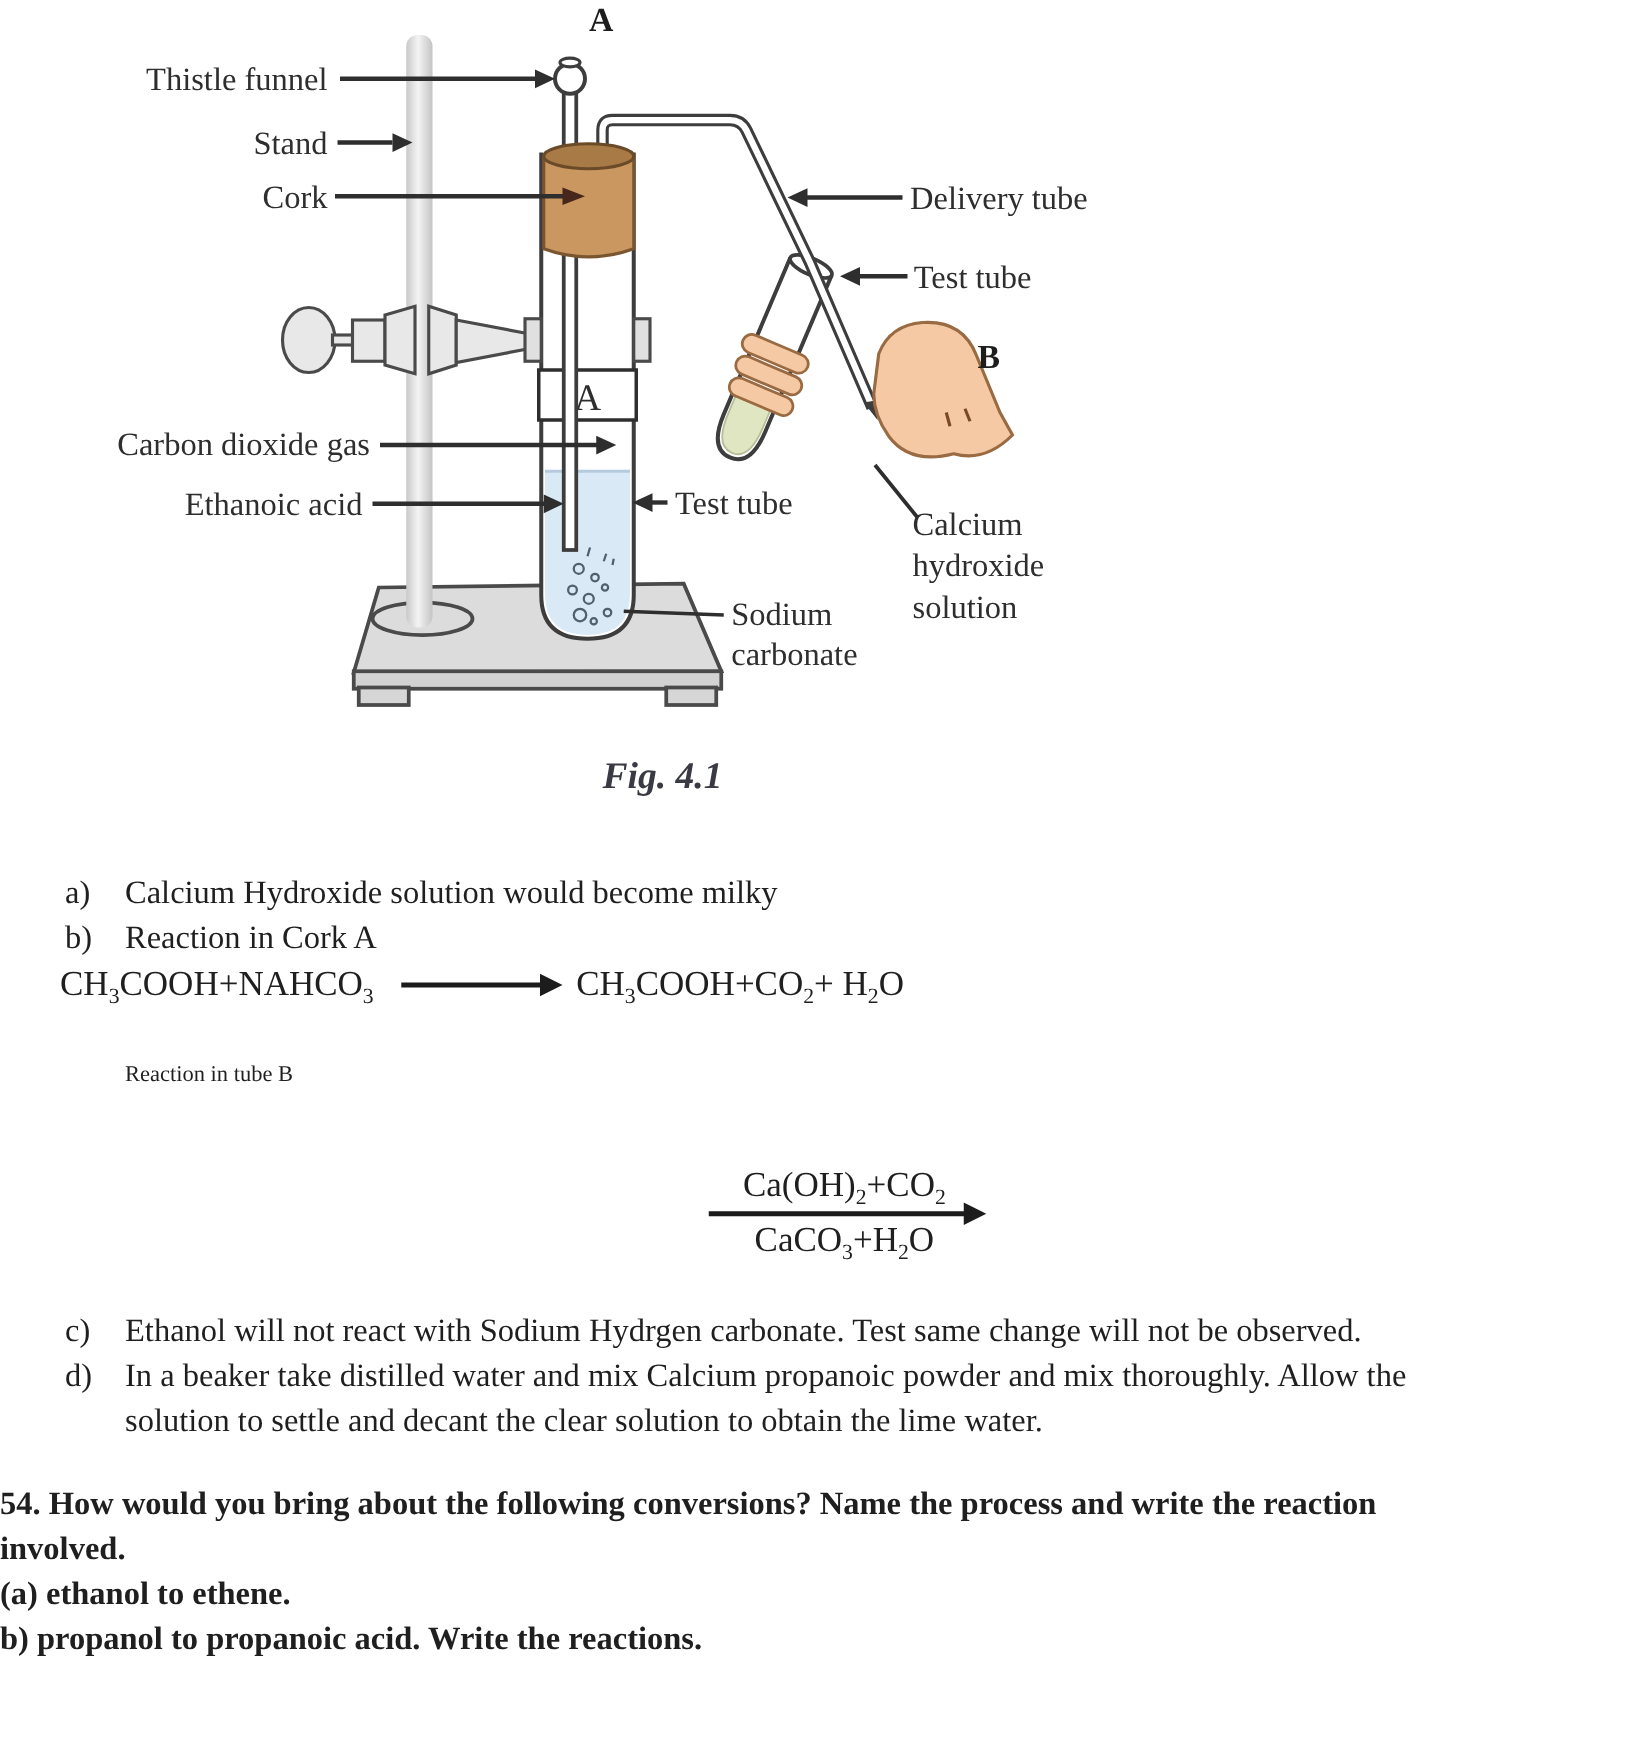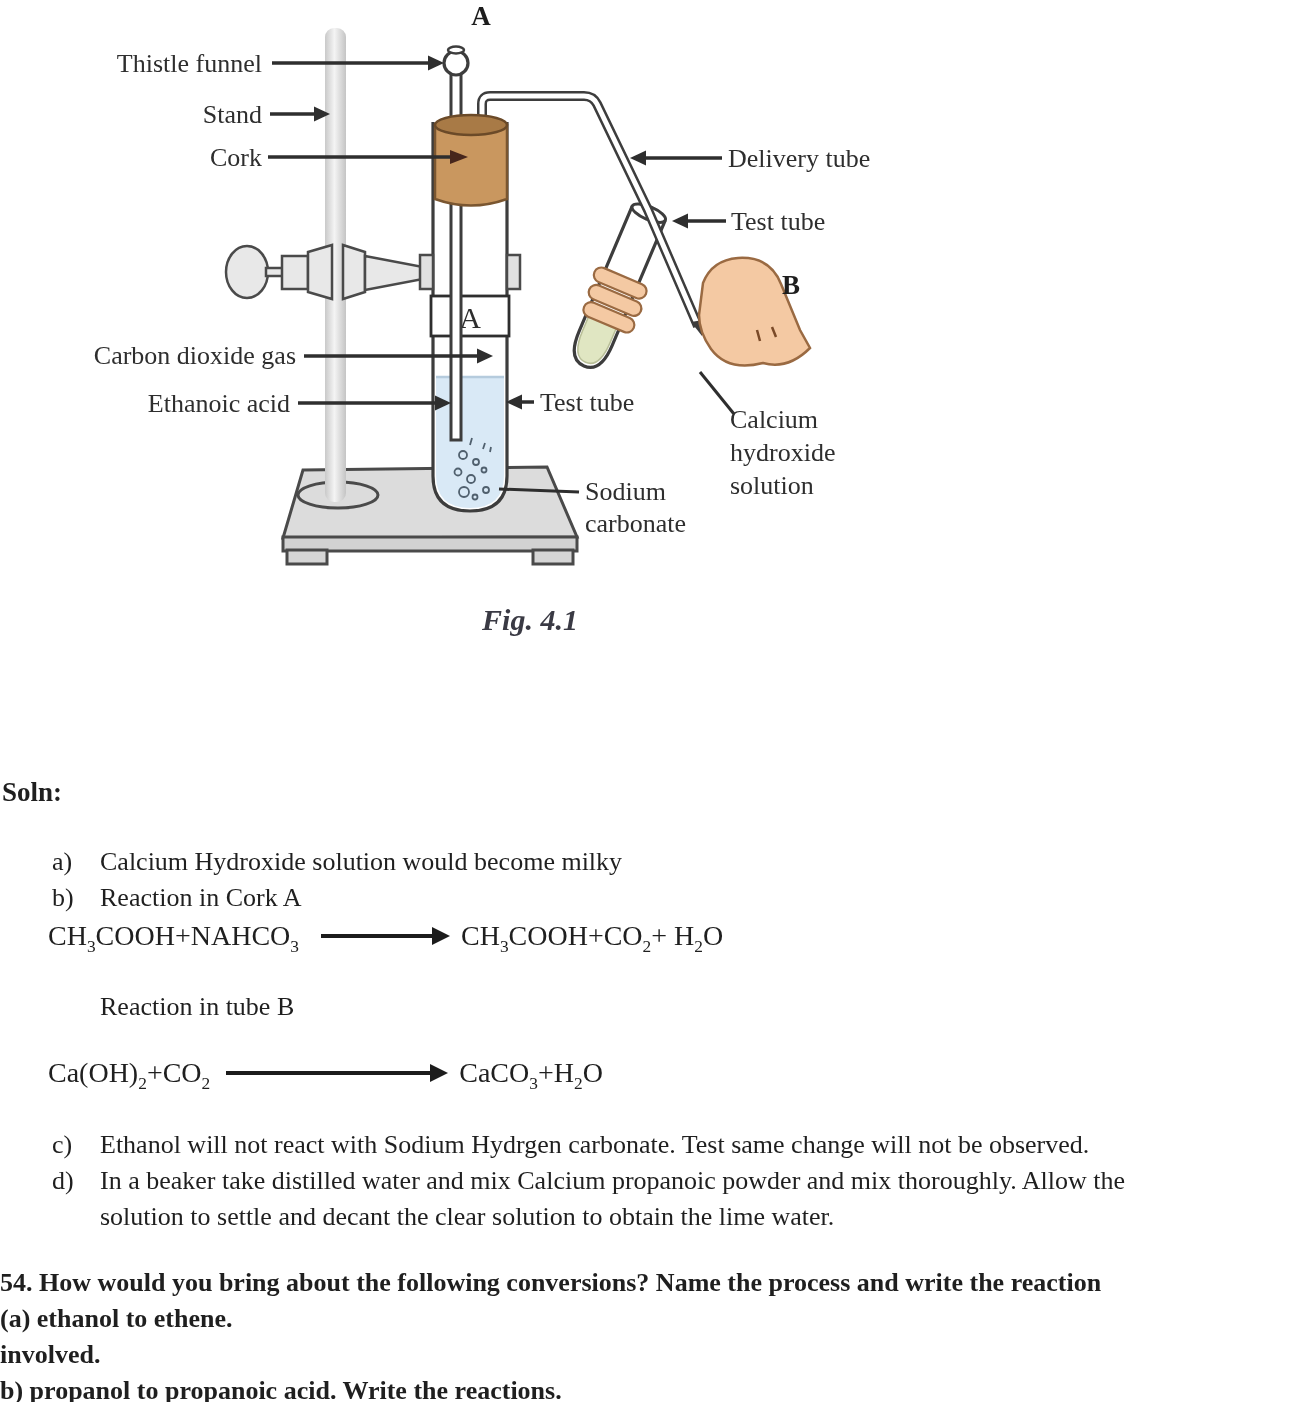--- a/index.html
+++ b/index.html
@@ -50,22 +50,22 @@
     position:absolute;
     right:-17px;
     top:-7.5px;
     width:0;height:0;
     border-left:18px solid #1c1c1c;
     border-top:9px solid transparent;
     border-bottom:9px solid transparent;
   }
   .arrow-a{width:112px;margin:0 28px 0 22px;}
   .arrow-b{width:205px;margin:0 28px 0 16px;}
-  .rxn-b-h{margin:33px 0 0 100px;font-size:26px;line-height:36px;}
-  .formula-b{margin-top:28px;}
+  .rxn-b-h{margin:33px 0 0 100px;font-size:18px;line-height:36px;}
+  .formula-b{margin-top:52px;flex-direction:column;}
   .question{margin-top:30px;font-size:26px;font-weight:bold;line-height:36px;}
   .question div{min-height:36px;}
 </style>
 </head>
 <body>
 
 <div class="page">
 
   <div class="figure-wrap">
     <svg width="1303" height="660" viewBox="0 0 1303 660">
@@ -186,21 +186,20 @@
       <text x="730" y="428" class="svg-label">Calcium</text>
       <text x="730" y="461" class="svg-label">hydroxide</text>
       <text x="730" y="494" class="svg-label">solution</text>
       <text x="585" y="500" class="svg-label">Sodium</text>
       <text x="585" y="532" class="svg-label">carbonate</text>
       <text x="530" y="630" text-anchor="middle" class="caption">Fig. 4.1</text>
     </svg>
   </div>
 
   <div class="soln">
-    <div class="soln-h">Soln:</div>
 
     <div class="item mt-a">
       <span class="marker">a)</span>
       <span>Calcium Hydroxide solution would become milky</span>
     </div>
 
     <div class="item">
       <span class="marker">b)</span>
       <span>Reaction in Cork A</span>
     </div>
@@ -225,19 +224,19 @@
     </div>
 
     <div class="item">
       <span class="marker">d)</span>
       <span>In a beaker take distilled water and mix Calcium propanoic powder and mix thoroughly. Allow the</span><br>
       <span>solution to settle and decant the clear  solution to obtain the lime water.</span>
     </div>
 
     <div class="question">
       <div>54. How would you bring about the following conversions? Name the process and write the reaction</div>
+      <div>involved.</div>
       <div>(a) ethanol to ethene.</div>
-      <div>involved.</div>
       <div>b) propanol to propanoic acid. Write the reactions.</div>
     </div>
   </div>
 
 </div>
 
 </body></html>

